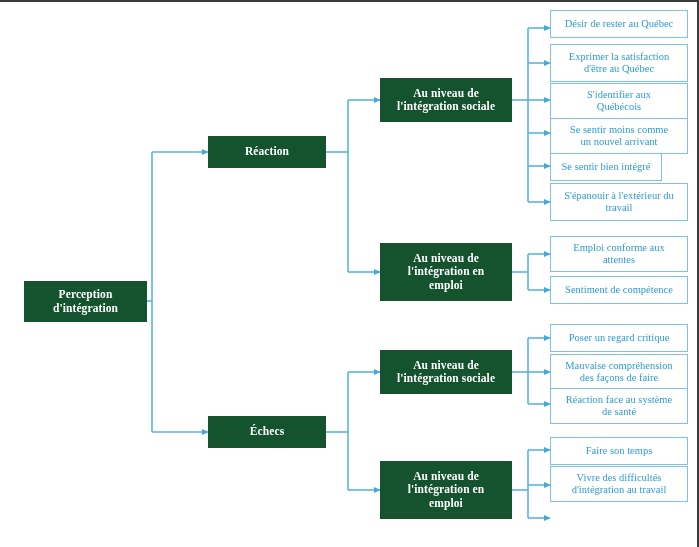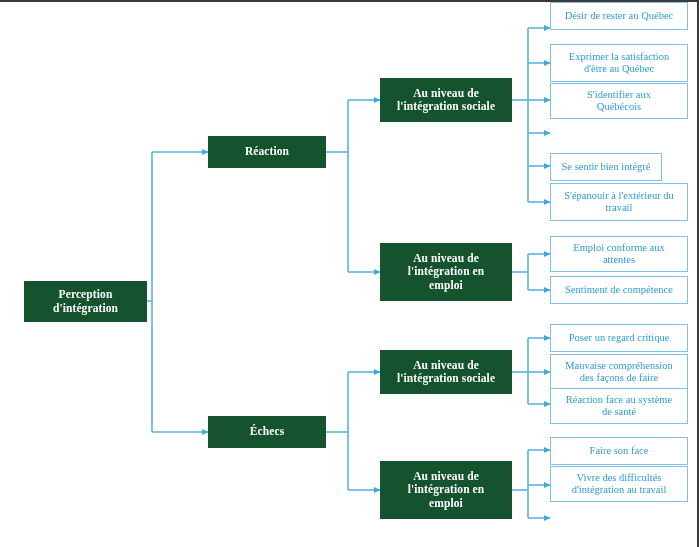--- a/index.html
+++ b/index.html
@@ -160,37 +160,43 @@
   </div>
 
   <div class="node blue" style="left:380px;top:461px;width:132px;height:58px;">
     <span class="txt">
       <span>Au niveau de</span><br>
       <span>l'intégration en</span><br>
       <span>emploi</span>
     </span>
   </div>
 
-  <div class="node leaf" style="left:550px;top:2px;width:138px;height:28px;">
+  <div class="node leaf" style="left:550px;top:10px;width:138px;height:28px;">
     <span class="txt">
       <span>Désir de rester au Québec</span>
     </span>
   </div>
   <div class="node leaf" style="left:550px;top:44px;width:138px;height:38px;">
     <span class="txt">
       <span>Exprimer la satisfaction</span><br>
       <span>d'être au Québec</span>
     </span>
   </div>
   <div class="node leaf" style="left:550px;top:83px;width:138px;height:36px;">
     <span class="txt">
       <span>S'identifier aux</span><br>
       <span>Québécois</span>
     </span>
   </div>
+  <div class="node leaf" style="left:550px;top:118px;width:138px;height:36px;">
+    <span class="txt">
+      <span>Se sentir moins comme</span><br>
+      <span>un nouvel arrivant</span>
+    </span>
+  </div>
   <div class="node leaf" style="left:550px;top:153px;width:112px;height:28px;">
     <span class="txt">
       <span>Se sentir bien intégré</span>
     </span>
   </div>
   <div class="node leaf" style="left:550px;top:183px;width:138px;height:38px;">
     <span class="txt">
       <span>S'épanouir à l'extérieur du</span><br>
       <span>travail</span>
     </span>
@@ -221,21 +227,21 @@
   </div>
   <div class="node leaf" style="left:550px;top:388px;width:138px;height:36px;">
     <span class="txt">
       <span>Réaction face au système</span><br>
       <span>de santé</span>
     </span>
   </div>
 
   <div class="node leaf" style="left:550px;top:437px;width:138px;height:28px;">
     <span class="txt">
-      <span>Faire son face</span>
+      <span>Faire son temps</span>
     </span>
   </div>
   <div class="node leaf" style="left:550px;top:466px;width:138px;height:36px;">
     <span class="txt">
       <span>Vivre des difficultés</span><br>
       <span>d'intégration au travail</span>
     </span>
   </div>
 
 </div>

